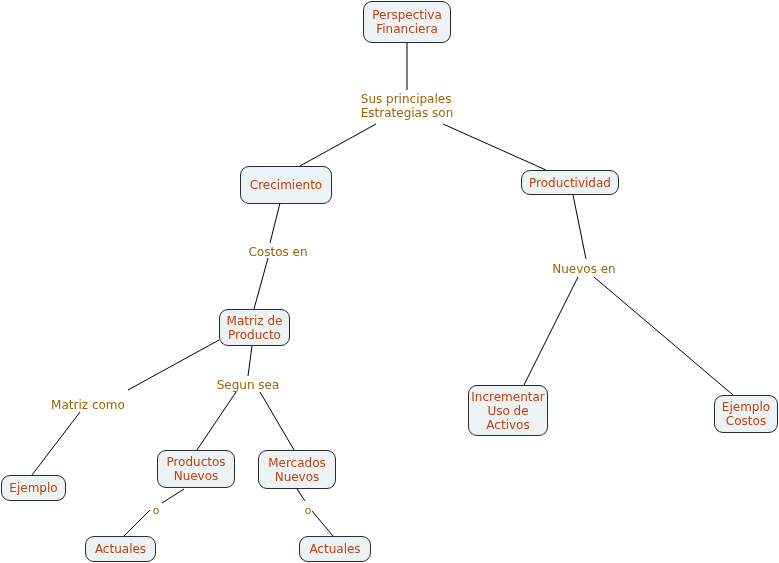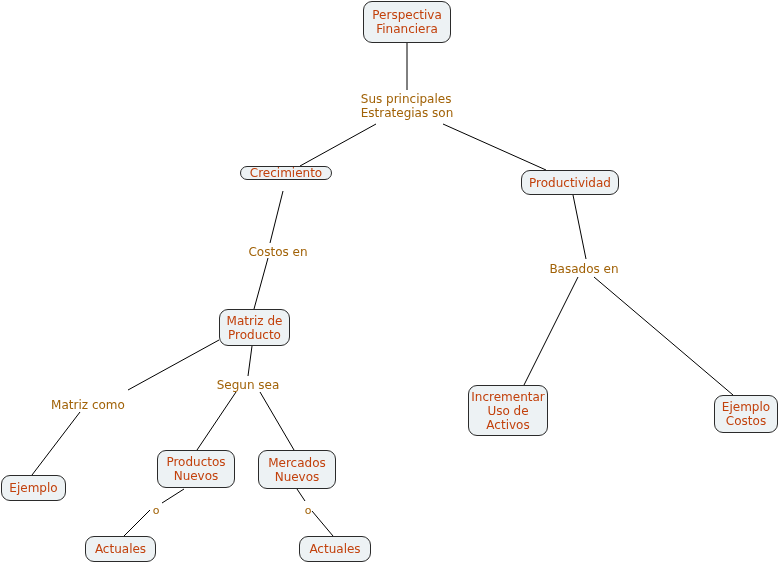--- a/index.html
+++ b/index.html
@@ -78,30 +78,30 @@
       <line x1="297" y1="489" x2="305" y2="501" stroke="#000000" stroke-width="1"></line>
       <line x1="312" y1="511" x2="333" y2="536" stroke="#000000" stroke-width="1"></line>
       <line x1="573" y1="195" x2="586" y2="259" stroke="#000000" stroke-width="1"></line>
       <line x1="578" y1="277" x2="524" y2="385" stroke="#000000" stroke-width="1"></line>
       <line x1="594" y1="277" x2="733" y2="395" stroke="#000000" stroke-width="1"></line>
     </svg>
   <div id="label-layer">
       <div class="link-label" style="left: 407px; top: 92px;">Sus principales
 Estrategias son</div>
       <div class="link-label" style="left: 278px; top: 245px;">Costos en</div>
-      <div class="link-label" style="left: 584px; top: 262px;">Basados en</div>
+      <div class="link-label" style="left: 584px; top: 262px;">Nuevos en</div>
       <div class="link-label" style="left: 88px; top: 398px;">Matriz como</div>
       <div class="link-label" style="left: 248px; top: 378px;">Segun sea</div>
       <div class="link-label tiny" style="left: 156px; top: 505px;">o</div>
       <div class="link-label tiny" style="left: 308px; top: 505px;">o</div>
     </div>
   <div id="node-layer">
       <div class="node" style="left: 363px; top: 1px; width: 88px; height: 42px;">Perspectiva
 Financiera</div>
-      <div class="node" style="left: 240px; top: 166px; width: 92px; height: 14px;">Crecimiento</div>
+      <div class="node" style="left: 240px; top: 166px; width: 92px; height: 38px;">Crecimiento</div>
       <div class="node" style="left: 521px; top: 170px; width: 98px; height: 25px;">Productividad</div>
       <div class="node" style="left: 219px; top: 309px; width: 71px; height: 37px;">Matriz de
 Producto</div>
       <div class="node" style="left: 1px; top: 475px; width: 65px; height: 26px;">Ejemplo</div>
       <div class="node" style="left: 157px; top: 450px; width: 78px; height: 38px;">Productos
 Nuevos</div>
       <div class="node" style="left: 258px; top: 450px; width: 78px; height: 39px;">Mercados
 Nuevos</div>
       <div class="node" style="left: 85px; top: 536px; width: 71px; height: 26px;">Actuales</div>
       <div class="node" style="left: 299px; top: 536px; width: 72px; height: 26px;">Actuales</div>

